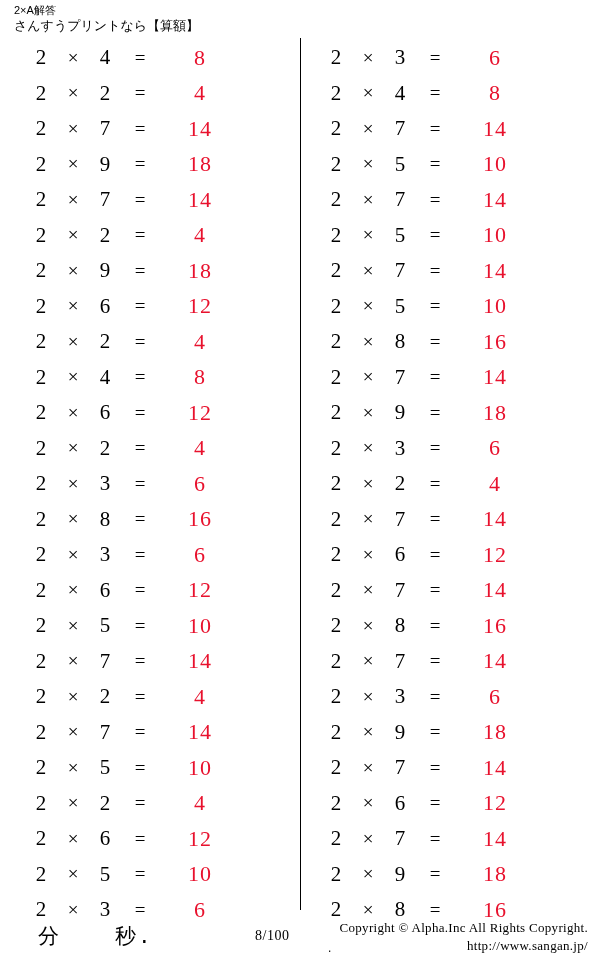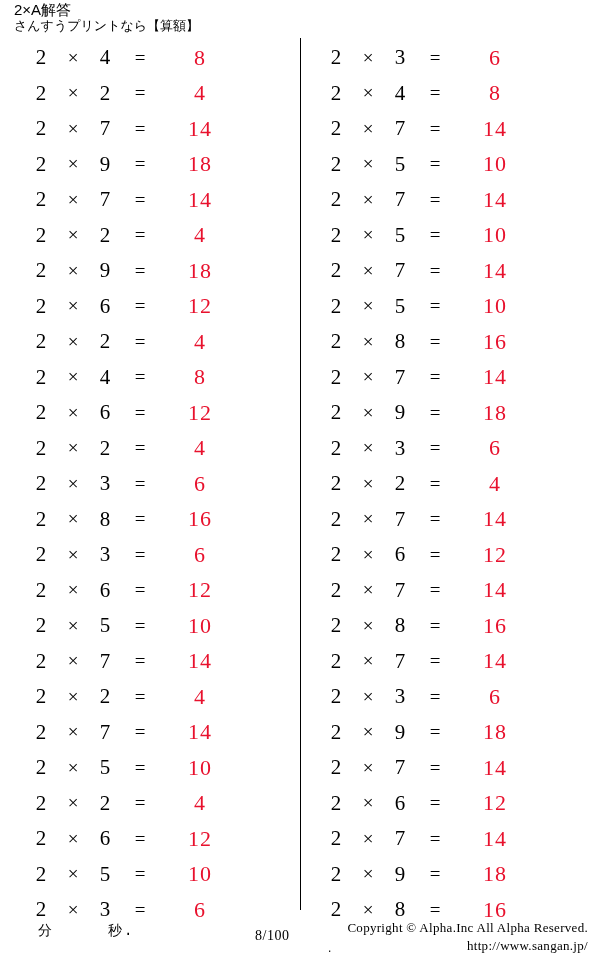--- a/index.html
+++ b/index.html
@@ -21,21 +21,21 @@
     height: 954px;
     box-sizing: border-box;
   }
   .header {
     position: absolute;
     top: 0;
     left: 14px;
     width: 570px;
   }
   .header-line1 {
-    font-size: 15px;
+    font-size: 11px;
     line-height: 14px;
     padding-top: 3px;
     letter-spacing: 0px;
   }
   .header-line2 {
     font-size: 13px;
     line-height: 16px;
     padding-top: 1px;
   }
   .columns {
@@ -88,21 +88,21 @@
     top: 910px;
     width: 600px;
     height: 44px;
   }
   .time-box {
     position: absolute;
     left: 38px;
     top: 12px;
     width: 190px;
     font-family: Liberation Mono, monospace;
-    font-size: 14px;
+    font-size: 21px;
     letter-spacing: 2px;
   }
   .time-box .min { margin-right: 54px; }
   .page-num {
     position: absolute;
     left: 255px;
     top: 18px;
     font-size: 14px;
     font-family: "Liberation Serif", serif;
     letter-spacing: 0.5px;
@@ -502,17 +502,17 @@
         </div>
     </div>
   </div>
 
   <div class="footer">
     <div class="time-box">
       <span class="min">分</span><span>秒.</span>
     </div>
     <div class="page-num">8/100</div>
     <div class="page-dot">.</div>
-    <div class="copyright">Copyright ©  Alpha.Inc All Alpha Reserved.</div>
+    <div class="copyright">Copyright ©  Alpha.Inc All Rights Copyright.</div>
     <div class="url">http://www.sangan.jp/</div>
   </div>
 
 </div>
 
 </body></html>

